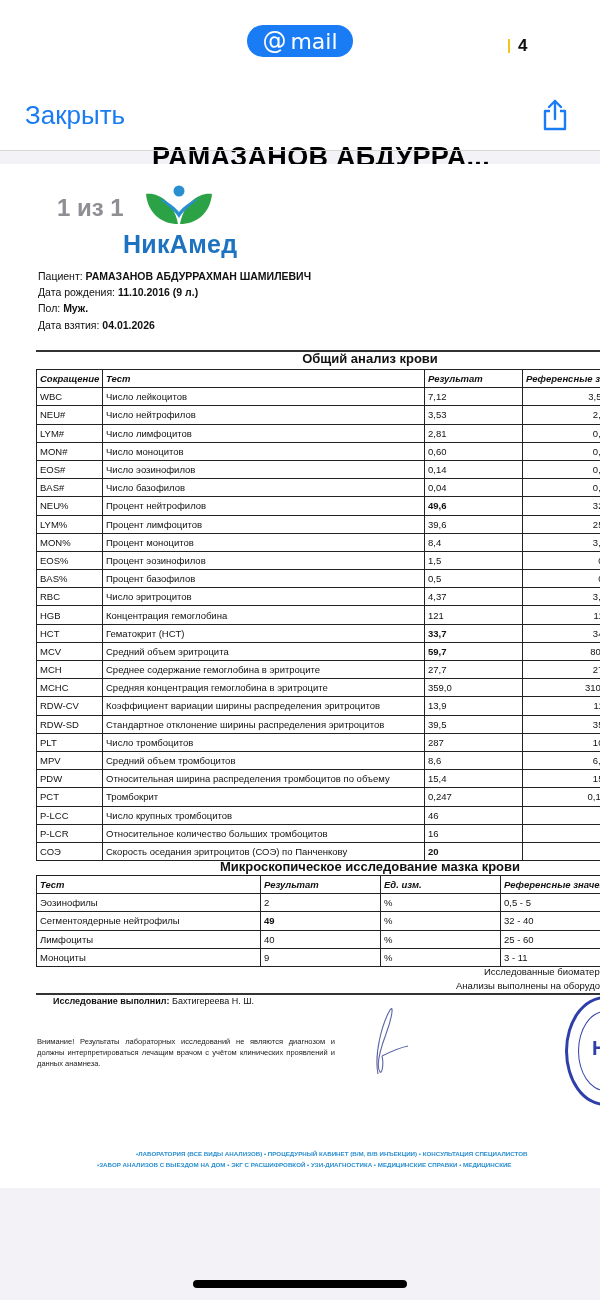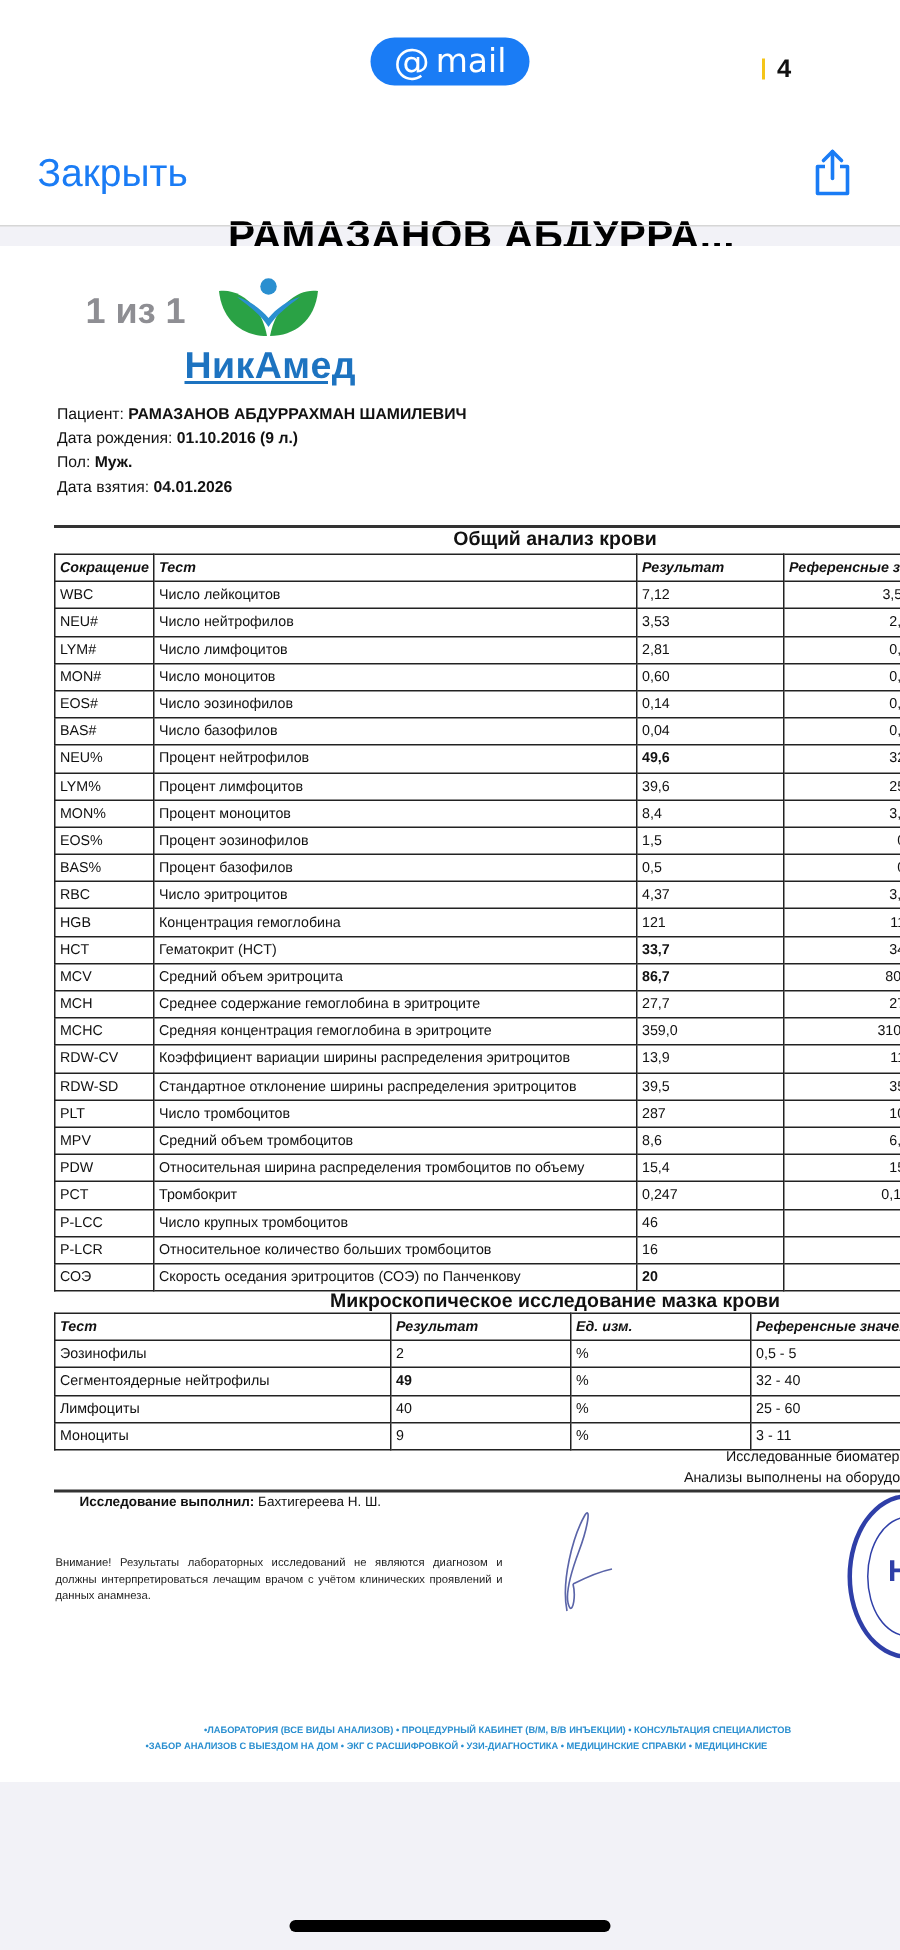--- a/index.html
+++ b/index.html
@@ -12,21 +12,21 @@
   .badge .bar { width: 2px; height: 14px; background: #f5c518; }
   .badge .num { font-size: 17px; font-weight: bold; color: #111; }
   .navrow { position: absolute; left: 0; top: 96px; width: 528px; height: 40px; text-align: right; }
   .close { position: absolute; left: 25px; top: 4px; font-size: 26px; color: #1a7cf5; }
   .title { position: absolute; left: 152px; top: 3px; font-size: 27px; font-weight: bold; color: #000; letter-spacing: 0.3px; margin-top: 43px; }
   .share { position: absolute; left: 540px; top: 2px; width: 30px; height: 34px; }
   .divider { position: absolute; left: 0; top: 150px; width: 600px; height: 1px; background: #d6d6d6; }
   .doc { position: absolute; left: 0; top: 164px; width: 600px; height: 1024px; background: #ffffff; overflow: hidden; }
   .pagecount { position: absolute; left: 57px; top: 30px; font-size: 24px; color: #8e8e93; font-weight: bold; }
   .logo { position: absolute; left: 144px; top: 20px; width: 70px; height: 44px; }
-  .brand { position: absolute; left: 123px; top: 66px; font-size: 25px; font-weight: bold; color: #1d73c0; letter-spacing: 0.3px; text-decoration: underline; }
+  .brand { position: absolute; left: 123px; top: 66px; font-size: 25px; font-weight: bold; color: #1d73c0; letter-spacing: 0.3px; }
   .contacts { position: absolute; left: 425px; top: 19px; font-size: 8px; color: #2a7ac7; line-height: 13px; white-space: nowrap; }
   .patient { position: absolute; left: 38px; top: 104px; font-size: 10.5px; color: #111; line-height: 16.2px; }
   .patient b { font-weight: bold; }
   .rule { position: absolute; left: 36px; height: 2px; background: #333; }
   .h1 { position: absolute; left: 0; width: 740px; text-align: center; font-size: 13px; font-weight: bold; color: #111; }
   table { border-collapse: collapse; position: absolute; font-size: 9.5px; color: #111; table-layout: fixed; }
   td, th { border: 1px solid #222; height: 18.2px; padding: 0 3px; white-space: nowrap; overflow: hidden; }
   th { font-style: italic; font-weight: bold; font-size: 9.5px; }
   .c { text-align: left; }
   .r { text-align: right; }
@@ -72,21 +72,21 @@
     <path d="M2 10 C 14 8, 30 18, 34 40 C 18 40, 4 30, 2 10 Z" fill="#2aa245"></path>
     <path d="M68 10 C 56 8, 40 18, 36 40 C 52 40, 66 30, 68 10 Z" fill="#2aa245"></path>
     <path d="M14 14 C 22 20, 30 26, 35 34 C 40 26, 48 20, 56 14 C 48 16, 40 22, 35 28 C 30 22, 22 16, 14 14 Z" fill="#2a8fd0"></path>
     <circle cx="35" cy="7" r="5.5" fill="#2a8fd0"></circle>
   </svg>
   <div class="brand">НикАмед</div>
 
 
   <div class="patient">
     <div><span>Пациент: </span><b>РАМАЗАНОВ АБДУРРАХМАН ШАМИЛЕВИЧ</b></div>
-    <div><span>Дата рождения: </span><b>01.10.2016 (9 л.)</b></div>
+    <div><span>Дата рождения: </span><b>11.10.2016 (9 л.)</b></div>
     <div><span>Пол: </span><b>Муж.</b></div>
     <div><span>Дата взятия: </span><b>04.01.2026</b></div>
   </div>
 
   <div class="rule" style="top:186px; width:580px;"></div>
   <div class="h1" style="top:187px;">Общий анализ крови</div>
 
   <table id="cbc" style="left:36px; top:205px; width:600px;">
     <colgroup>
         <col style="width:66px">
@@ -183,21 +183,21 @@
         </tr>
         <tr>
           <td>HCT</td>
           <td>Гематокрит (HCT)</td>
           <td class="c bold">33,7</td>
           <td class="r">34,0 - 47,</td>
         </tr>
         <tr>
           <td>MCV</td>
           <td>Средний объем эритроцита</td>
-          <td class="c bold">86,7</td>
+          <td class="c bold">59,7</td>
           <td class="r">80,0 - 100</td>
         </tr>
         <tr>
           <td>MCH</td>
           <td>Среднее содержание гемоглобина в эритроците</td>
           <td class="c">27,7</td>
           <td class="r">27,0 - 34,</td>
         </tr>
         <tr>
           <td>MCHC</td>

